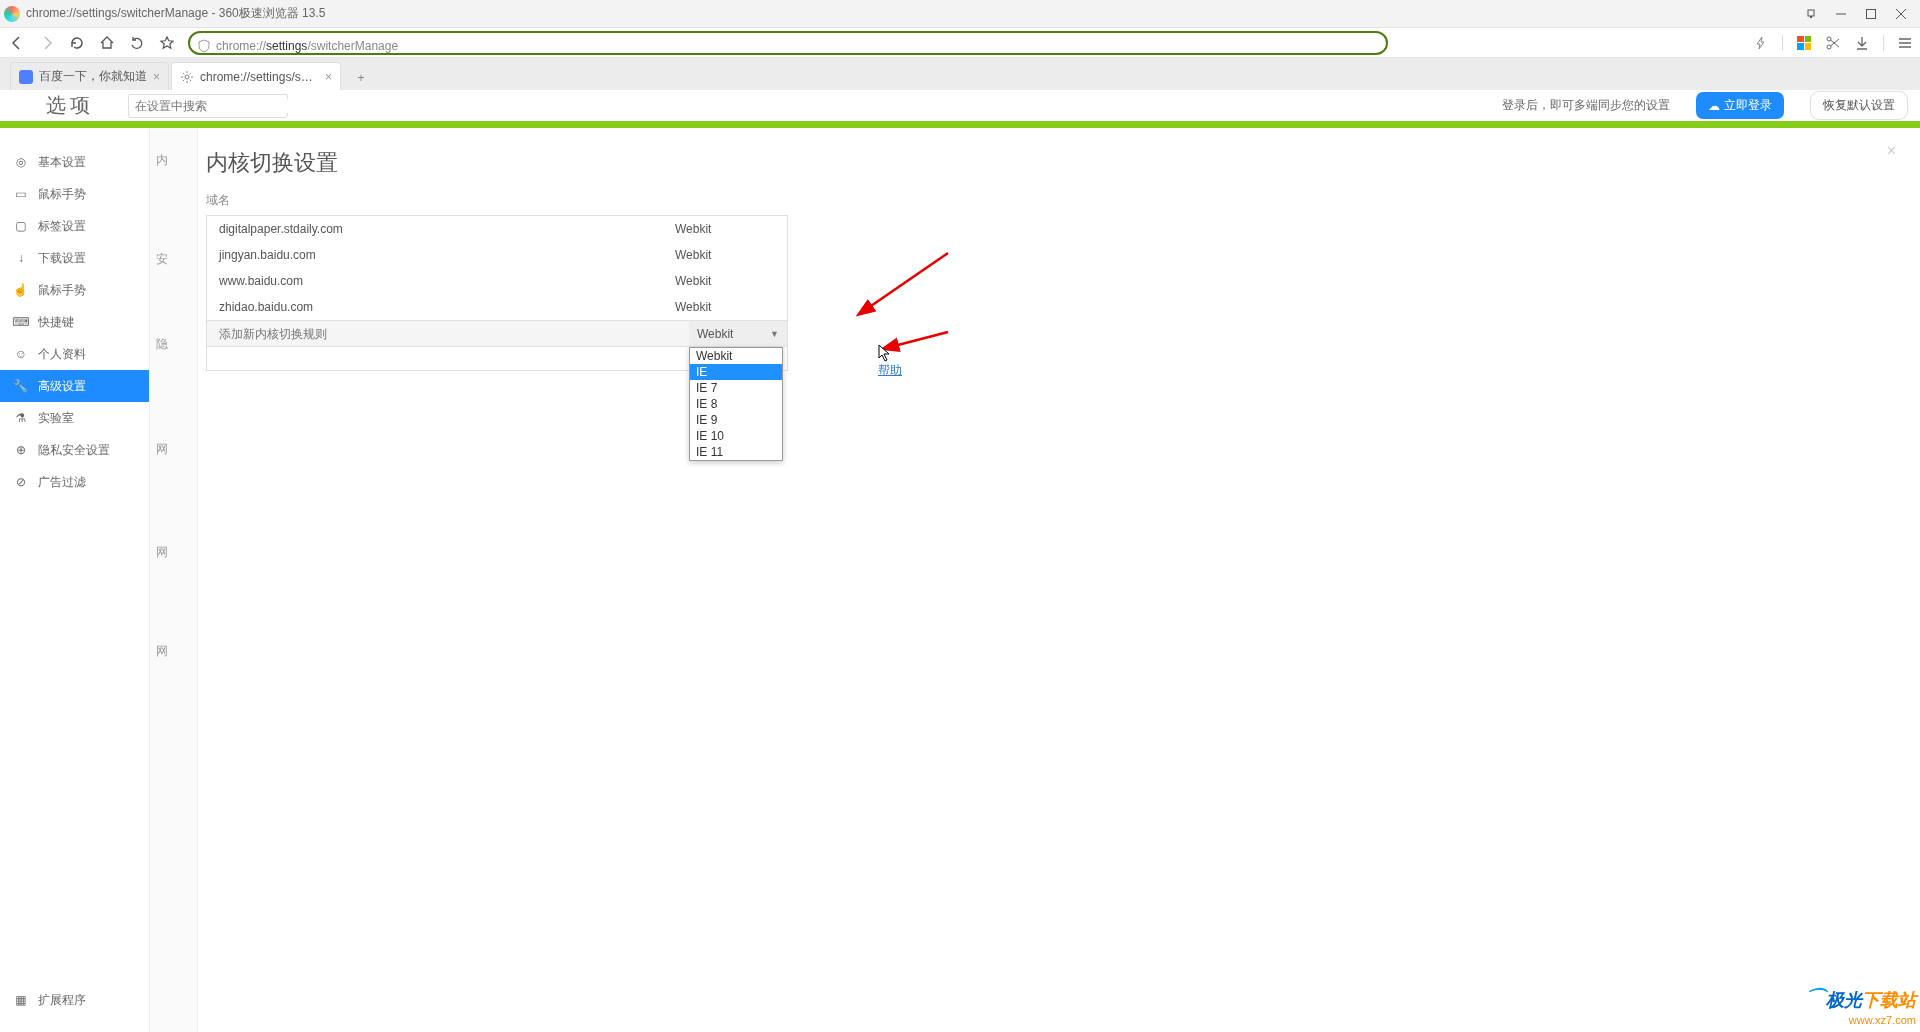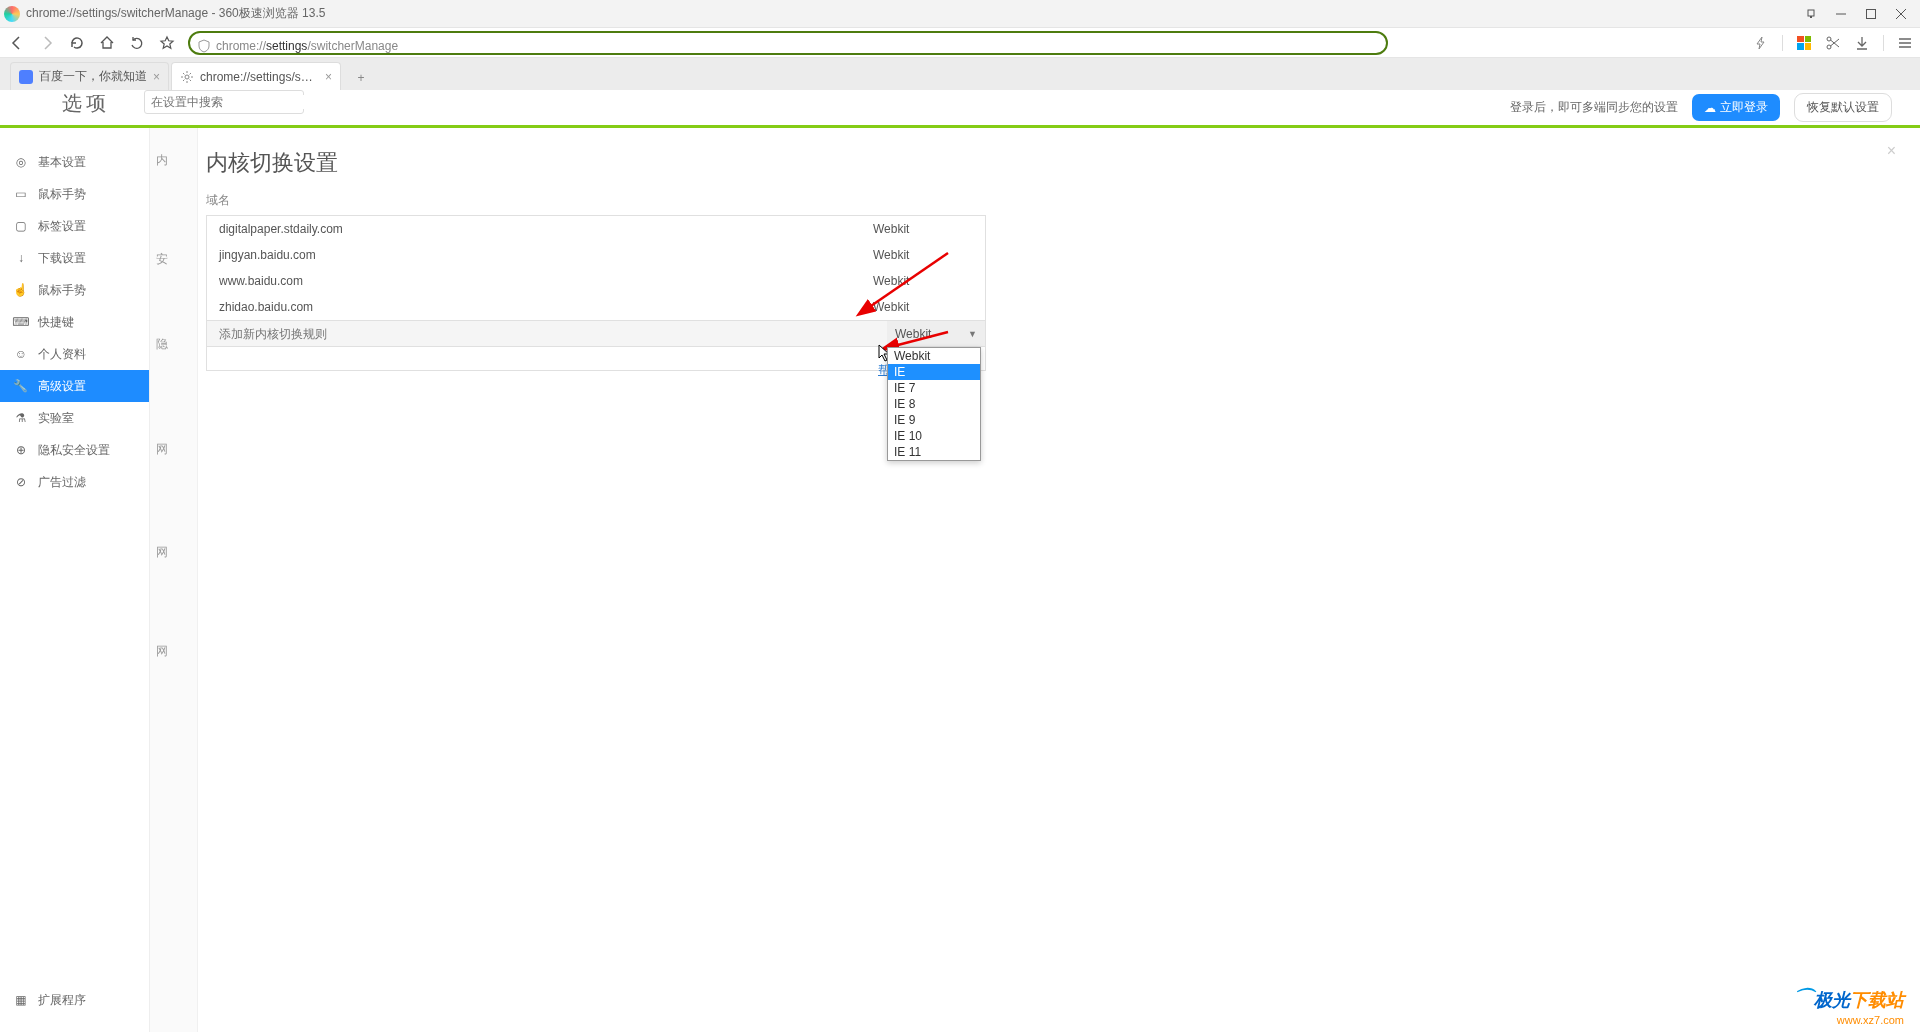--- a/index.html
+++ b/index.html
@@ -30,44 +30,44 @@
 .tabstrip { height: 32px; background: #ececec; display:flex; align-items:flex-end; padding-left:10px;}
 .tab { height:28px; min-width:150px; max-width:170px; background:#ececec; border:1px solid #ddd; border-bottom:none; border-radius:4px 4px 0 0; display:flex; align-items:center; padding:0 8px; gap:6px; font-size:12px; color:#555; margin-right:2px; position:relative;}
 .tab.active { background:#fff;}
 .tab .favicon { width:14px; height:14px; background:#4e7fff; border-radius:3px;}
 .tab .favicon.gear { background:none; color:#888;}
 .tab .tab-title { flex:1; overflow:hidden; text-overflow:ellipsis; white-space:nowrap;}
 .tab .close { color:#999;}
 .newtab { width:28px; height:24px; display:flex; align-items:center; justify-content:center; color:#888; margin-left:4px;}
 
 
-.settings-header { height:38px; display:flex; padding:0 28px; border-bottom:3px solid #84cc16;}
+.settings-header { height:38px; display:flex; align-items:center; padding:0 12px; border-bottom:7px solid #84cc16;}
 .settings-title { font-size:20px; color:#666; margin:0 34px 0 34px; letter-spacing:4px;}
 .search-box { width:160px; height:24px; border:1px solid #ddd; border-radius:3px; display:flex; align-items:center; padding:0 6px; color:#bbb;}
 .search-box input { border:none; outline:none; flex:1; font-size:12px; color:#333;}
-.header-right { margin-left:auto; display:flex; align-items:center; gap:14px;}
+.header-right { margin-left:auto; display:flex; align-items:center; gap:26px;}
 .sync-text { color:#666;}
 .login-btn { background:#1e8cff; color:#fff; border-radius:7px; padding:5px 12px; display:flex; align-items:center; gap:4px;}
 .login-btn::before { content:"☁"; font-size:12px;}
 .reset-btn { border:1px solid #ddd; padding:5px 12px; border-radius:9px; color:#555;}
 
 
 .main { display:flex; height: calc(100vh - 28px - 30px - 32px - 38px); }
 .sidebar { width:150px; border-right:1px solid #eee; padding-top:18px; display:flex; flex-direction:column;}
 .side-item { height:32px; display:flex; align-items:center; padding-left:38px; gap:10px; color:#666; font-size:12px; position:relative;}
 .side-item.active { background:#1e8cff; color:#fff;}
 .side-item.active::after { content:""; position:absolute; right:-6px; top:50%; transform:translateY(-50%); border:6px solid transparent; border-left-color:#1e8cff;}
 .side-item .sicon { position:absolute; left:14px; width:14px; height:14px; display:flex; align-items:center; justify-content:center;}
 .side-ext { margin-top:auto; margin-bottom:16px;}
 
 .bg-strip { width:48px; background:#fafafa; border-right:1px solid #f0f0f0; padding-top:22px;}
 .bg-strip .bg-label { color:#999; font-size:12px; writing-mode:horizontal-tb; margin-bottom:82px; padding-left:6px;}
 
 .content { flex:1; position:relative; padding:20px 0 0 0;}
-.panel { width:780px; margin-left:8px; }
+.panel { width:582px; margin-left:8px; }
 .panel-title { font-size:22px; color:#555; margin-bottom:14px;}
 .panel-sub { color:#888; font-size:12px; margin-bottom:6px;}
 .rule-table { border:1px solid #e0e0e0;}
 .rule-row { display:flex; align-items:center; height:26px; padding:0 12px; font-size:12px; color:#555;}
 .rule-row .domain { flex:1;}
 .rule-row .engine { width:100px;}
 .add-row { display:flex; border:1px solid #e0e0e0; border-top:none; height:26px;}
 .add-row input { flex:1; border:none; outline:none; padding:0 12px; font-size:12px; background:#f5f5f5;}
 .engine-select { width:98px; background:#eee; display:flex; align-items:center; padding:0 8px; justify-content:space-between; color:#555; font-size:12px; position:relative;}
 .engine-select .chev { font-size:9px; color:#777;}
@@ -83,21 +83,21 @@
 .close-x { position:absolute; right:24px; top:14px; color:#ccc; font-size:16px;}
 
 
 .arrow { position:absolute; pointer-events:none;}
 .arrow svg { overflow:visible;}
 
 
 .cursor { position:absolute; width:14px; height:18px; pointer-events:none;}
 
 
-.watermark { position:fixed; right:16px; bottom:6px; text-align:right; }
+.watermark { position:fixed; right:4px; bottom:6px; text-align:right; }
 .watermark .swoosh { font-size:18px; font-weight:bold; font-style:italic;}
 .watermark .cn { color:#0066cc;}
 .watermark .cn2 { color:#ff8c00;}
 .watermark .url { font-size:11px; color:#ff8c00;}
 
 svg { display:block; }
 </style>
 </head>
 <body>
 

